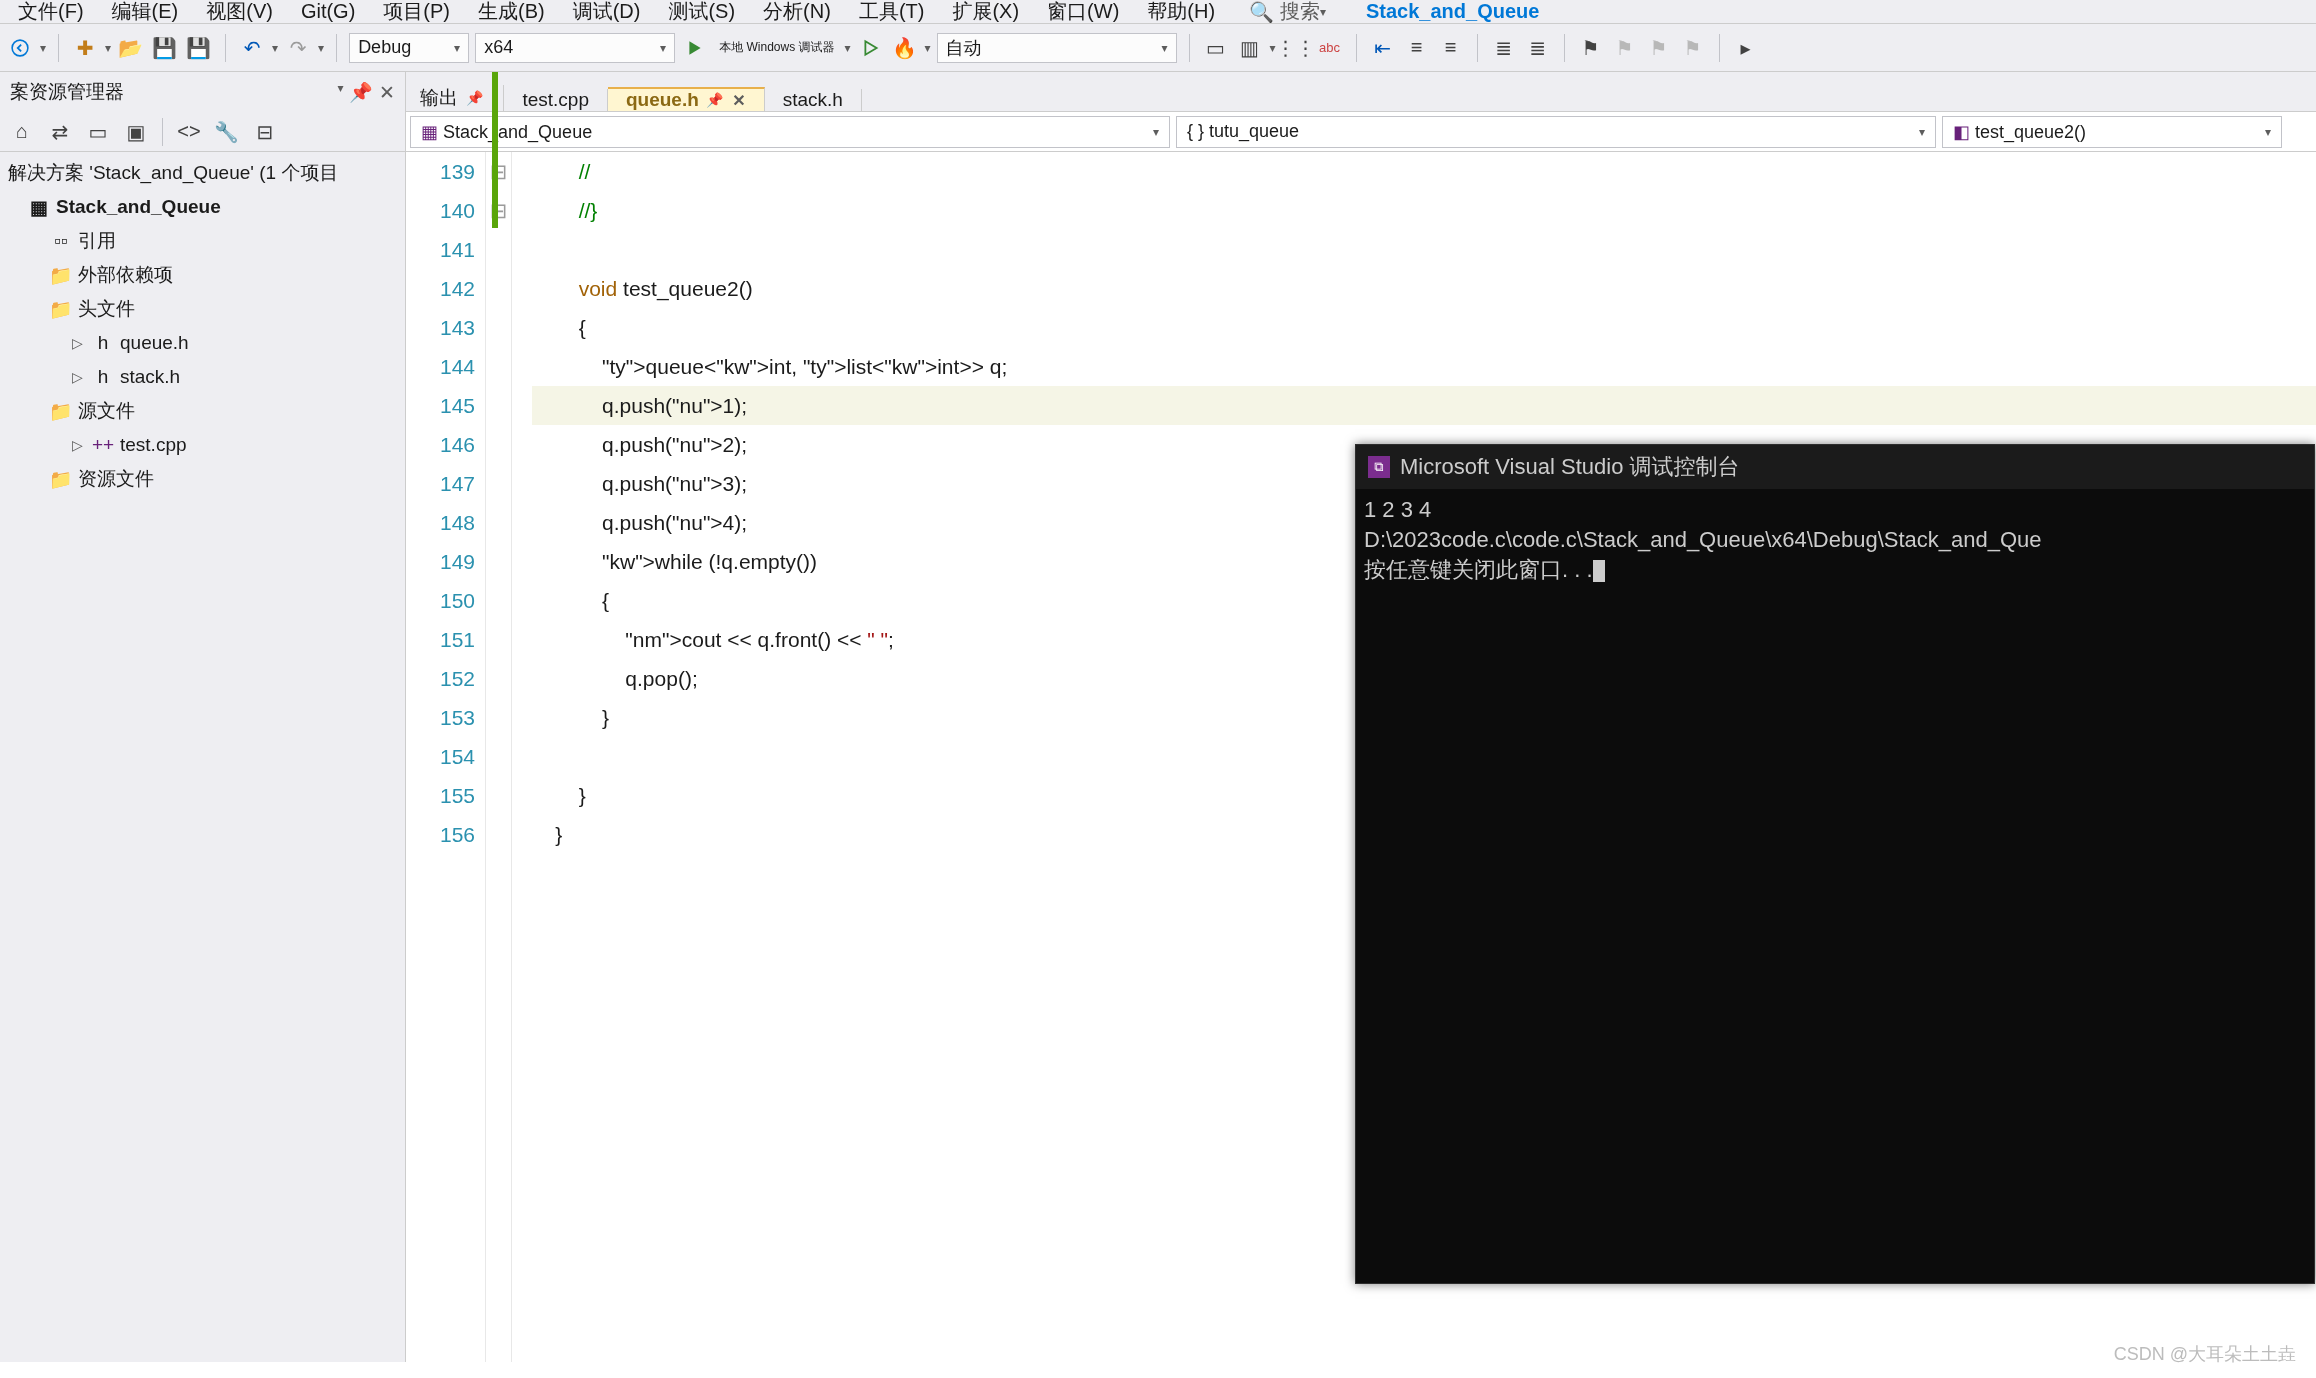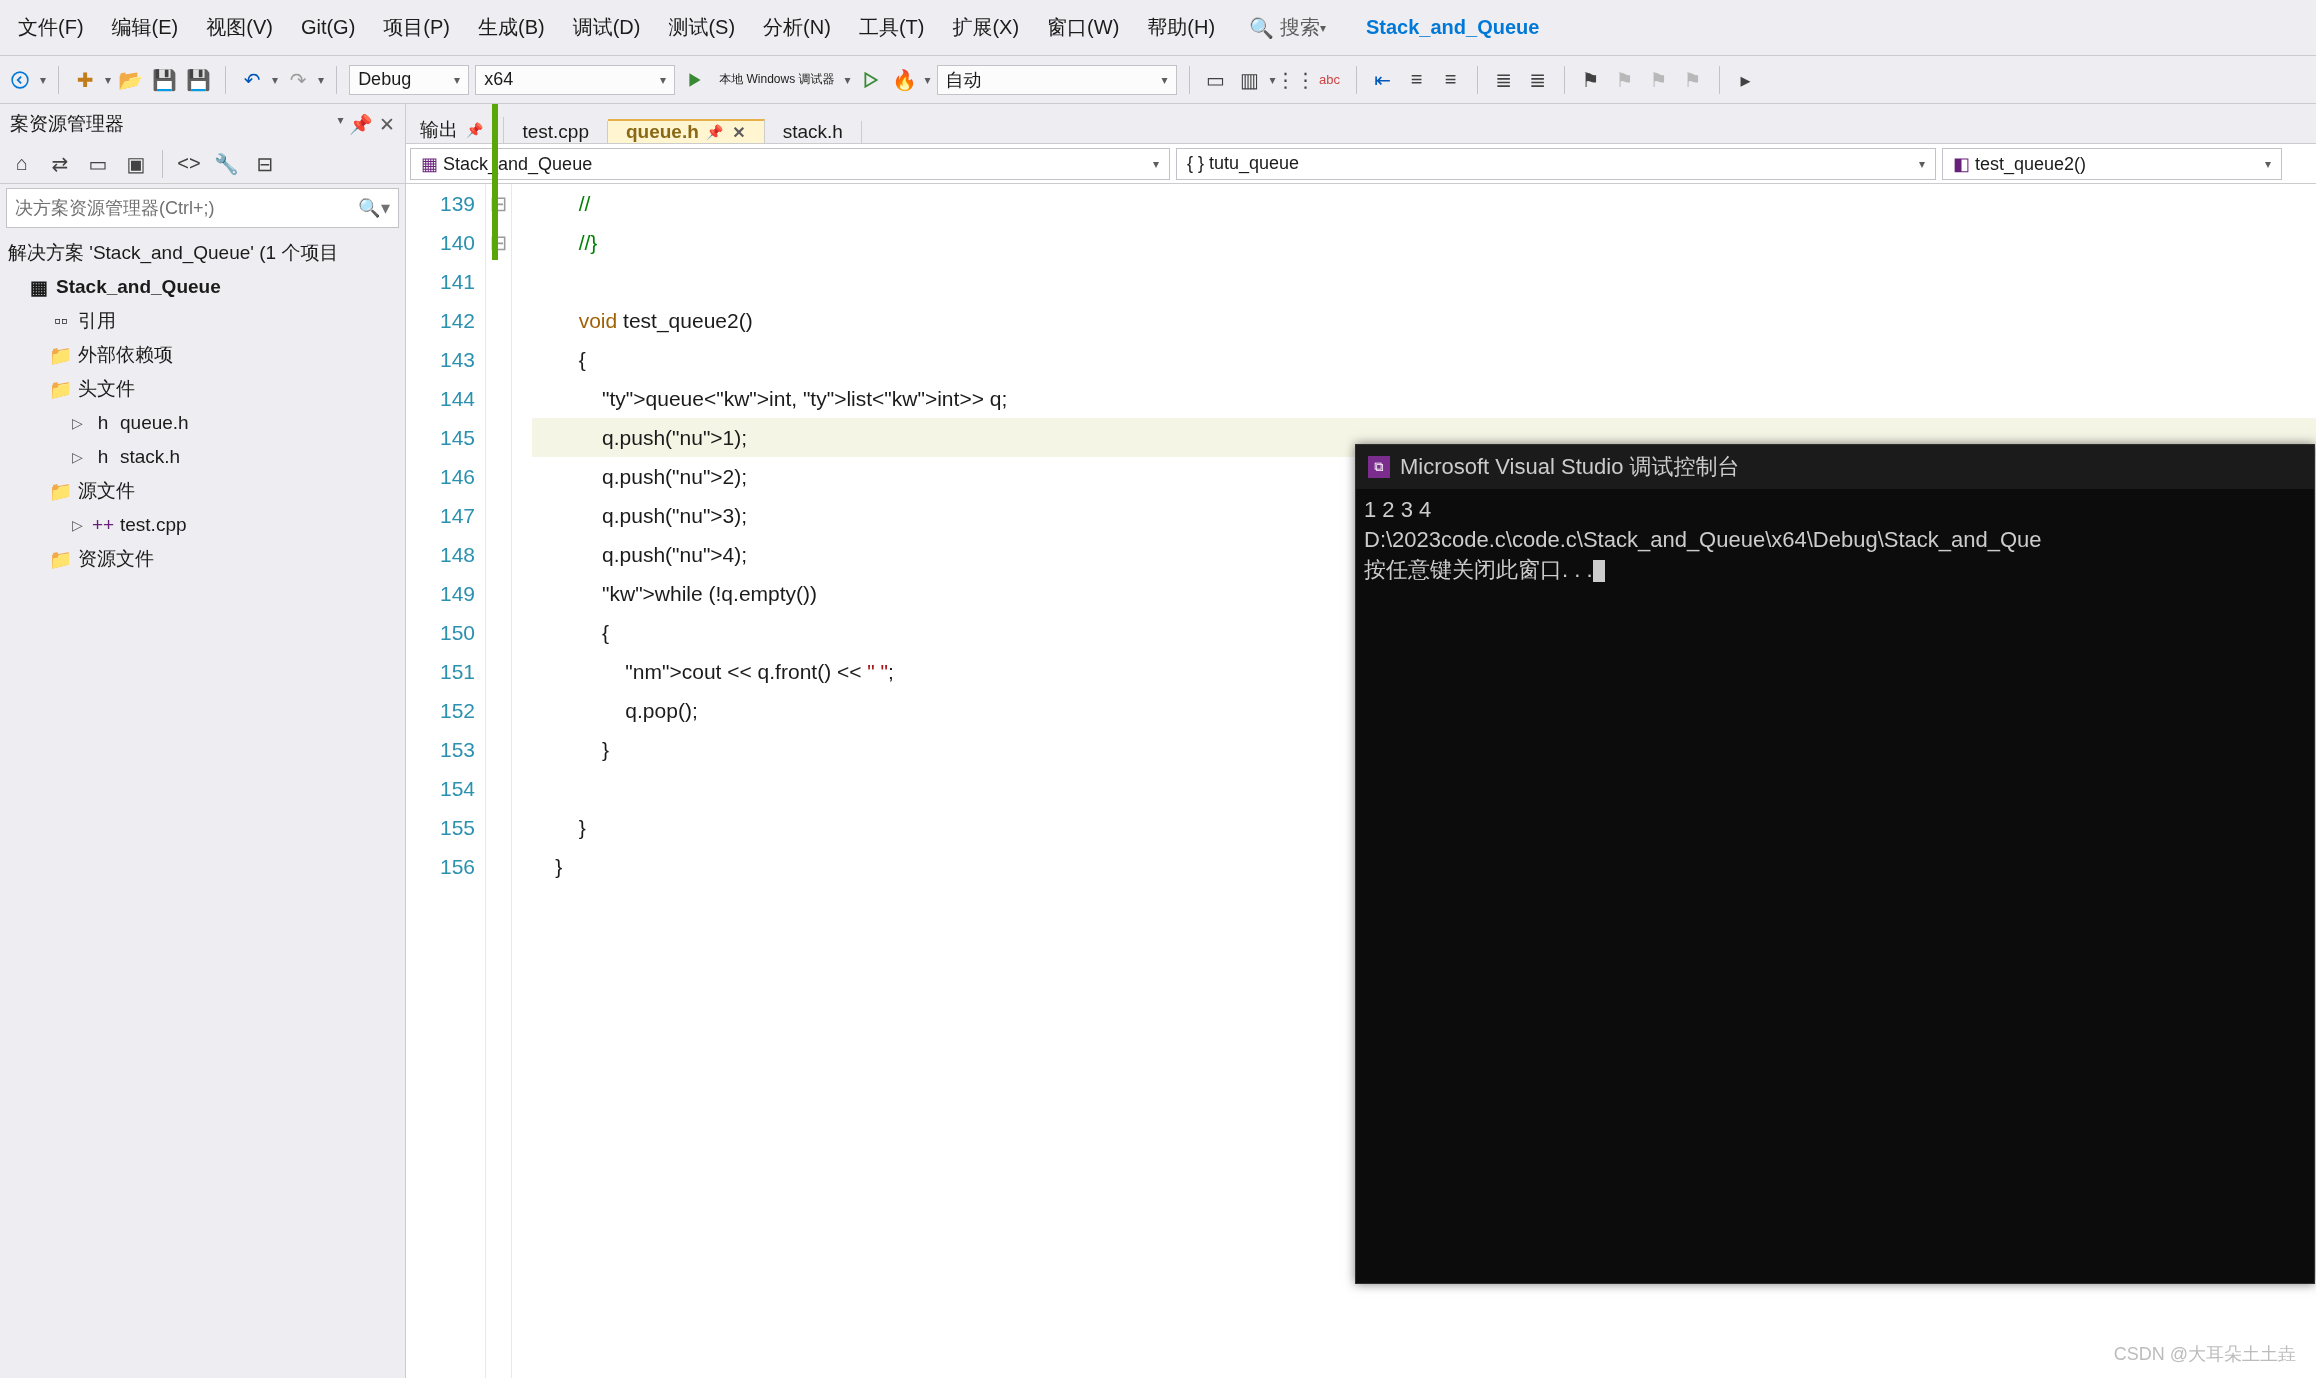--- a/index.html
+++ b/index.html
@@ -1,17 +1,17 @@
 <!DOCTYPE html>
 <html><head>
 <meta charset="utf-8">
 <style>
 * { margin: 0; padding: 0; box-sizing: border-box; font-family: "Microsoft YaHei", "Segoe UI", sans-serif; }
 body { width: 2316px; height: 1378px; background: #fff; overflow: hidden; font-size: 20px; color: #1b1b1b; }
-.menubar { display: flex; align-items: center; height: 56px; background: #eeeef2; padding: 0 4px; border-bottom: 1px solid #ccc; }
+.menubar { display: flex; align-items: center; height: 24px; background: #eeeef2; padding: 0 4px; border-bottom: 1px solid #ccc; }
 .menubar .menu-item { padding: 4px 14px; font-size: 20px; cursor: default; }
 .menubar .search-box { margin-left: 20px; display: flex; align-items: center; color: #5d5d5d; }
 .menubar .search-box .icon { margin-right: 6px; }
 .menubar .project-name { margin-left: 40px; color: #0078d7; font-weight: bold; }
 .toolbar { display: flex; align-items: center; height: 48px; background: #eeeef2; padding: 0 6px; border-bottom: 1px solid #ccc; gap: 6px; }
 .tb-sep { width: 1px; height: 28px; background: #c2c3c9; margin: 0 6px; }
 .tb-btn { width: 28px; height: 28px; display: flex; align-items: center; justify-content: center; color: #424242; cursor: default; }
 .tb-btn svg { width: 18px; height: 18px; }
 .tb-drop { display: flex; align-items: center; height: 30px; background: #fcfcfc; border: 1px solid #c2c3c9; padding: 0 8px; font-size: 18px; min-width: 120px; justify-content: space-between; gap: 8px; }
 .tb-play { color: #388a34; }
@@ -171,24 +171,20 @@
         <span class="tb-btn">▭</span>
         <span class="tb-btn">▣</span>
       </div>
       <div class="tb-sep"></div>
       <div class="group">
         <span class="tb-btn">&lt;&gt;</span>
         <span class="tb-btn">🔧</span>
         <span class="tb-btn">⊟</span>
       </div>
     </div>
-    <div class="panel-search">
-      <span>决方案资源管理器(Ctrl+;)</span>
-      <span>🔍▾</span>
-    </div>
     <div class="tree">
       <div class="tree-row">
           <span>解决方案 'Stack_and_Queue' (1 个项目</span>
         </div>
       <div class="tree-row bold ind1">
           <span class="ticon">▦</span>
           <span>Stack_and_Queue</span>
         </div>
       <div class="tree-row ind2">
           <span class="ticon">▫▫</span>

